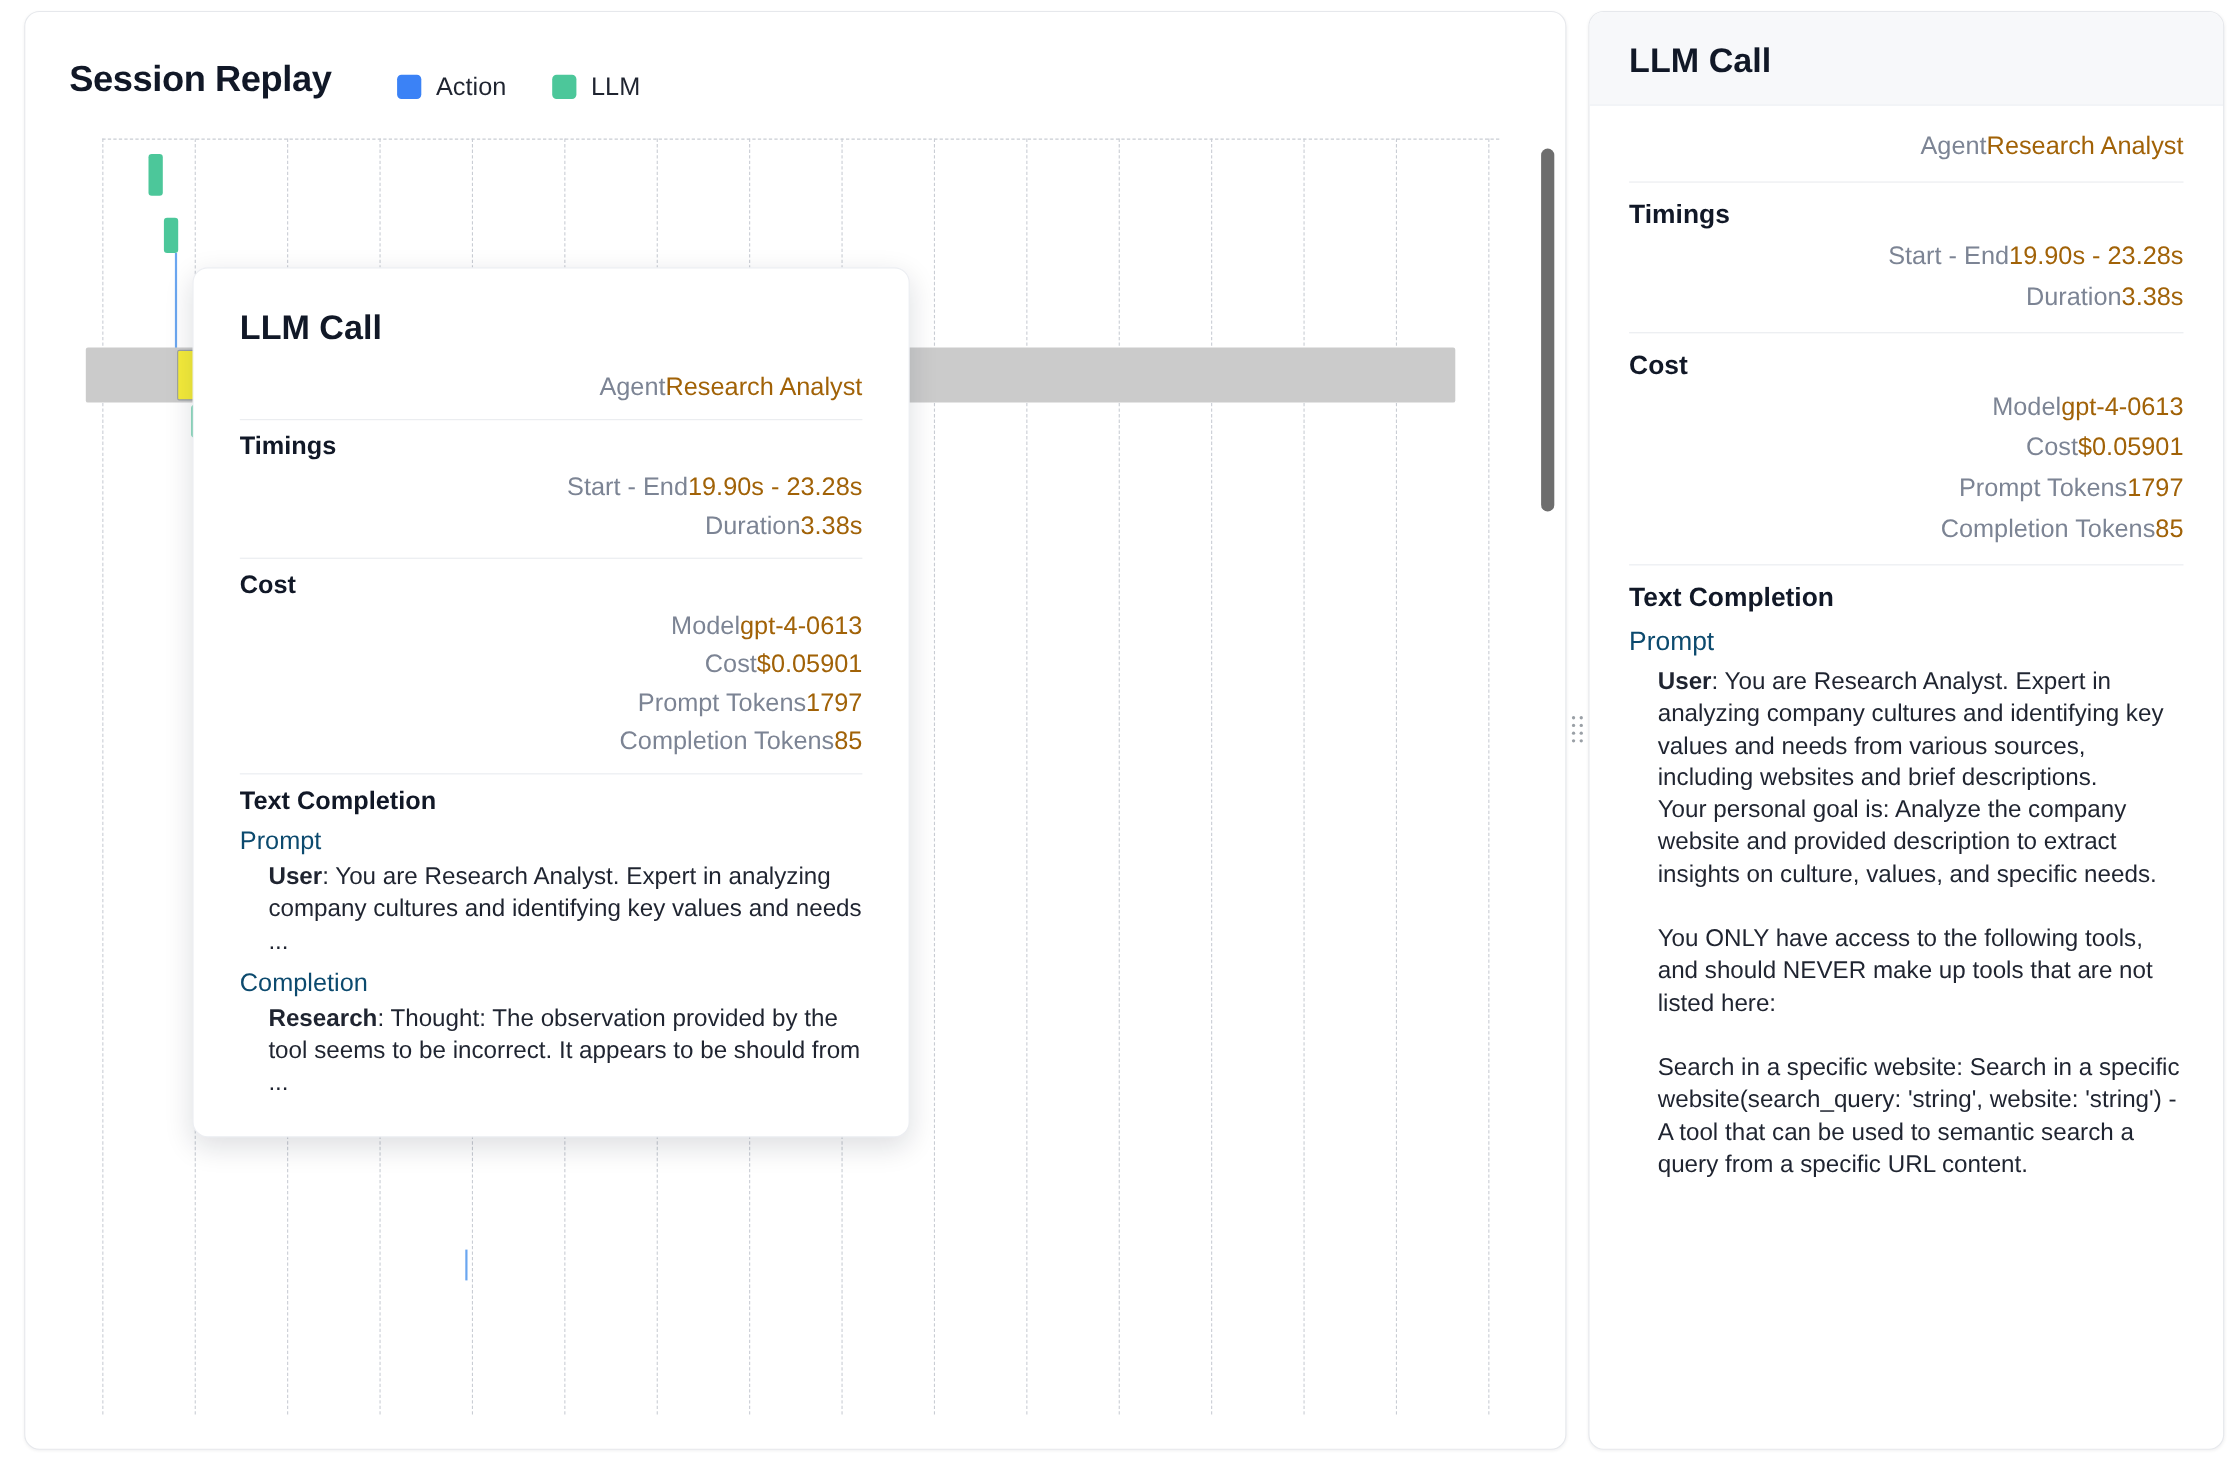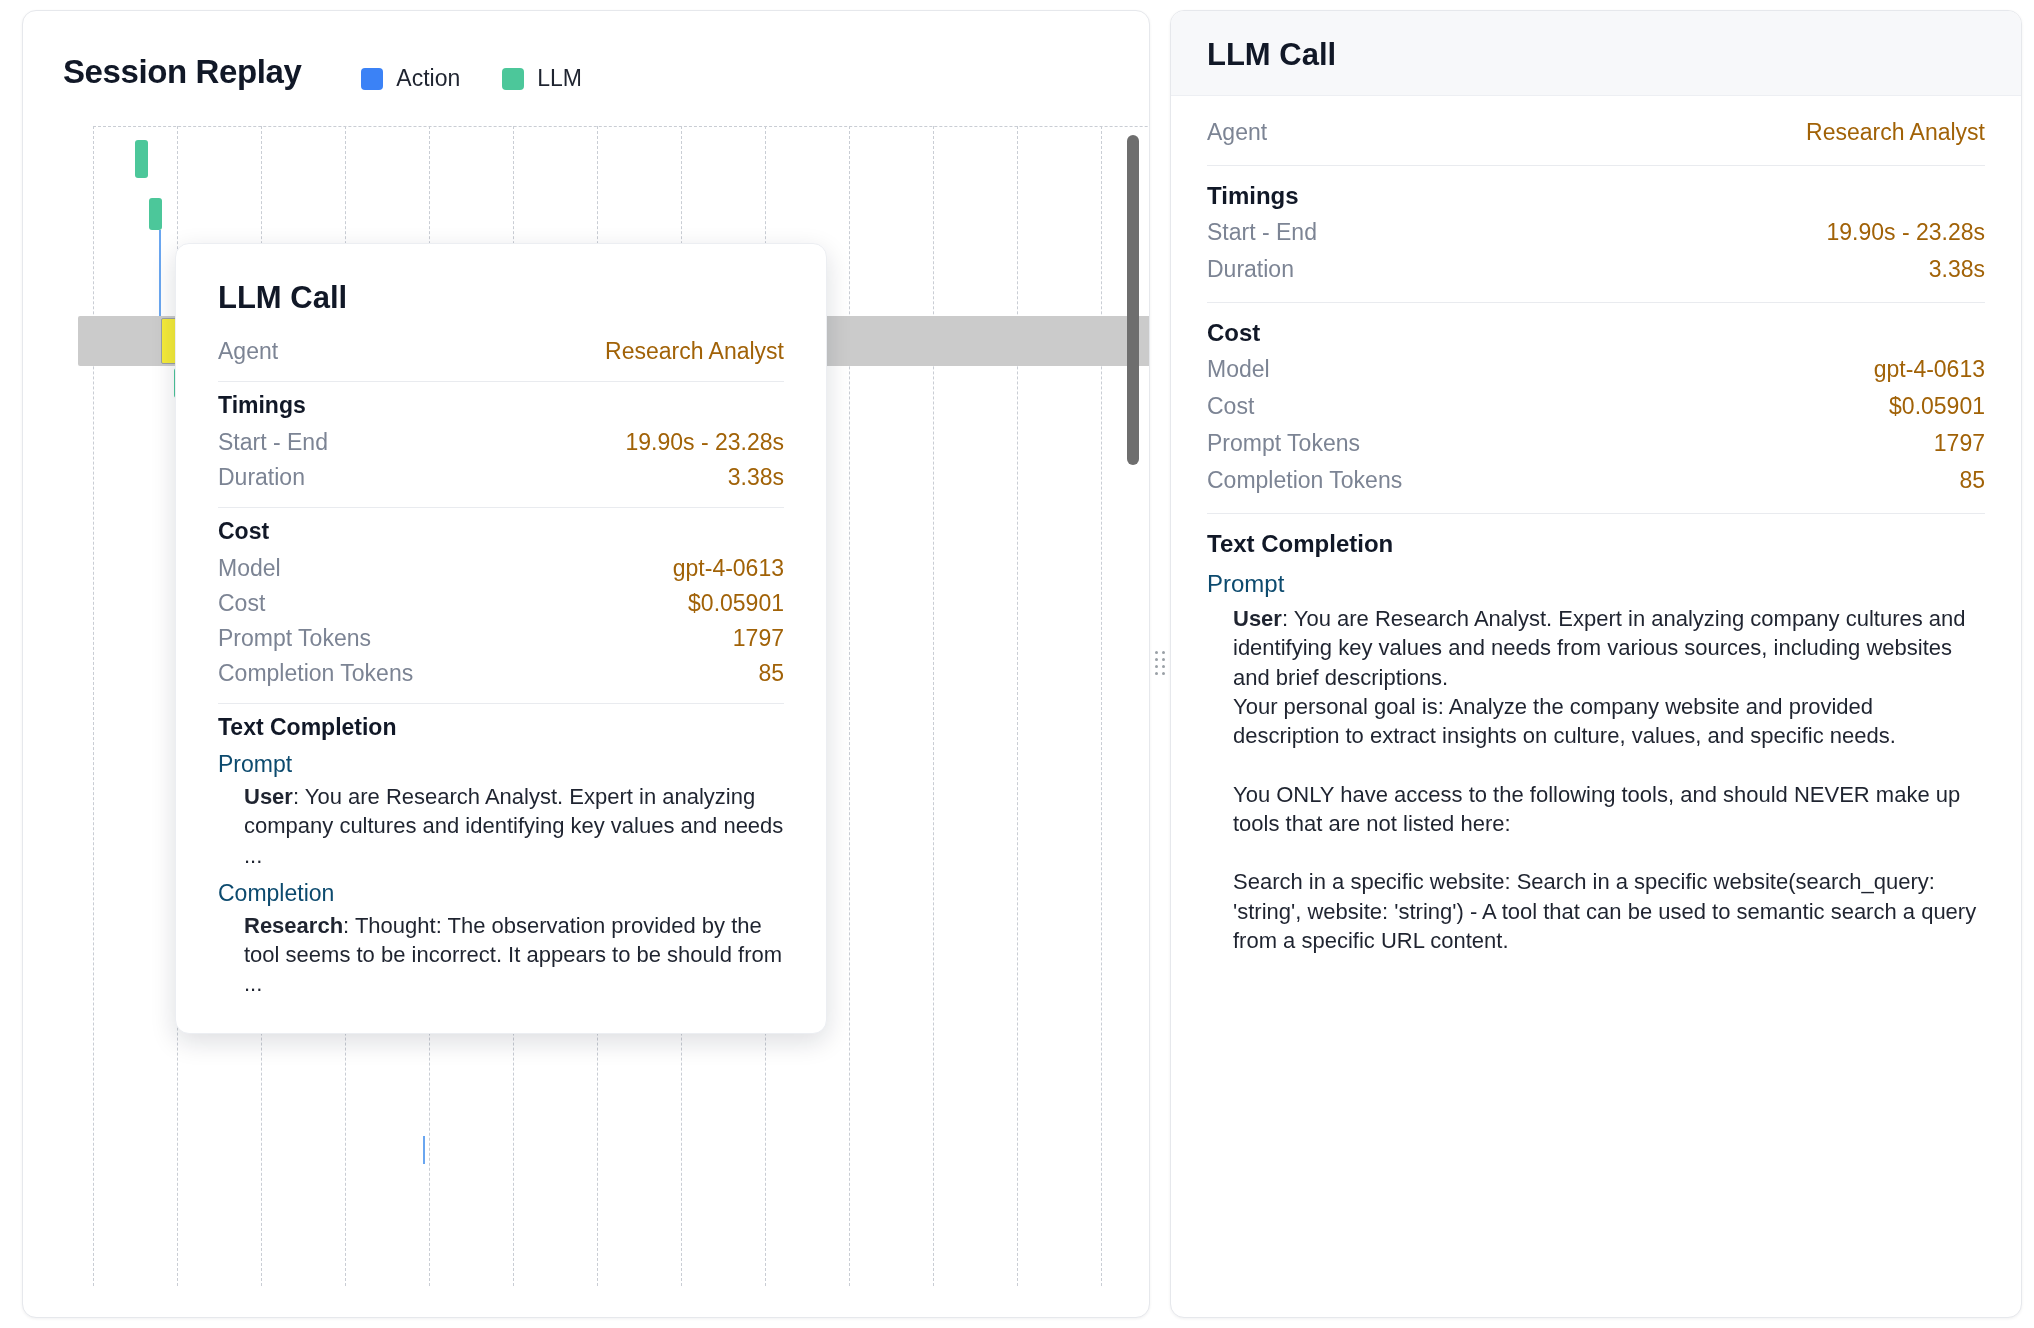--- a/index.html
+++ b/index.html
@@ -18,21 +18,21 @@
     width: 2034px;
     height: 1328px;
     display: flex;
     align-items: stretch;
     background: #ffffff;
   }
 
   
   .left-panel {
     position: relative;
-    width: 1128px;
+    width: 1402px;
     margin: 10px 0 10px 22px;
     background: #ffffff;
     border: 1px solid #e6e8ec;
     border-radius: 14px;
     box-shadow: 0 1px 3px rgba(16,24,40,0.06);
     overflow: hidden;
   }
   .left-header {
     display: flex;
     align-items: center;
@@ -124,21 +124,21 @@
     z-index: 5;
   }
   .tt-title {
     font-size: 31px;
     font-weight: bold;
     color: #111827;
     margin-bottom: 18px;
   }
   .row {
     display: flex;
-    justify-content: space-between;
+    justify-content: flex-end;
     align-items: baseline;
     font-size: 23px;
     padding: 4px 0;
   }
   .row .k { color: #7c8494; }
   .row .v { color: #a16207; }
   .sec-title {
     font-size: 23px;
     font-weight: bold;
     color: #111827;

